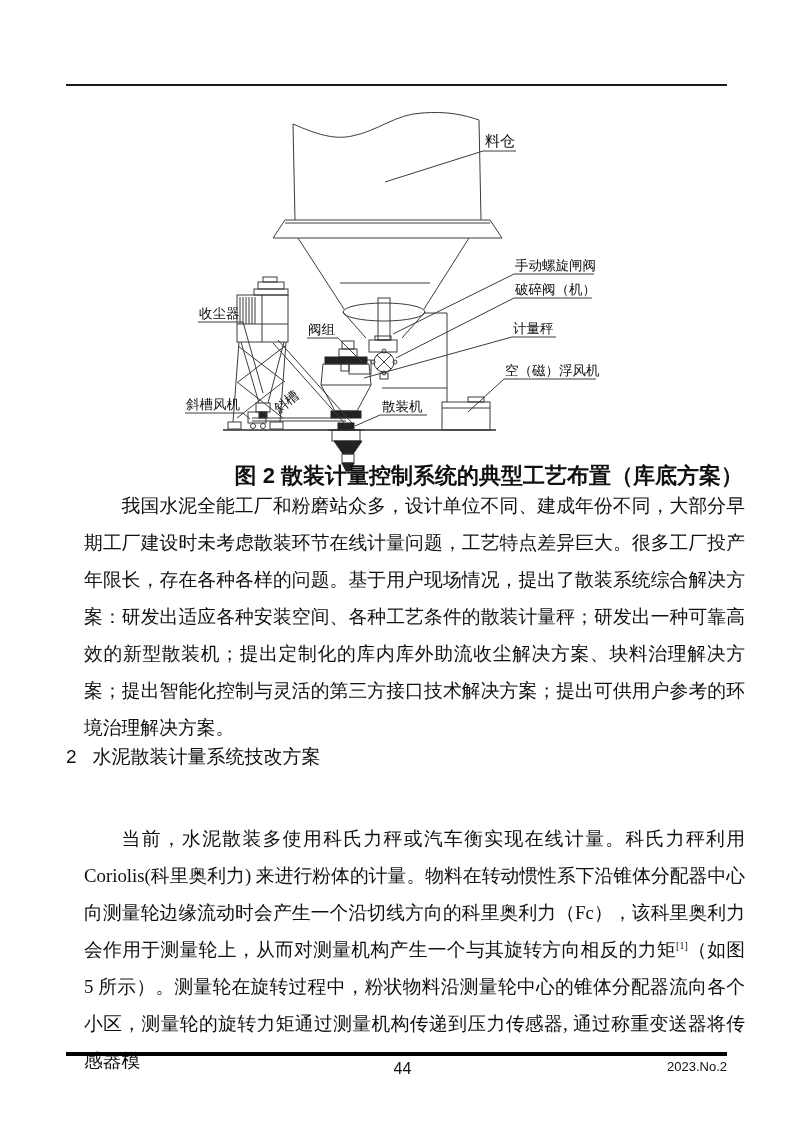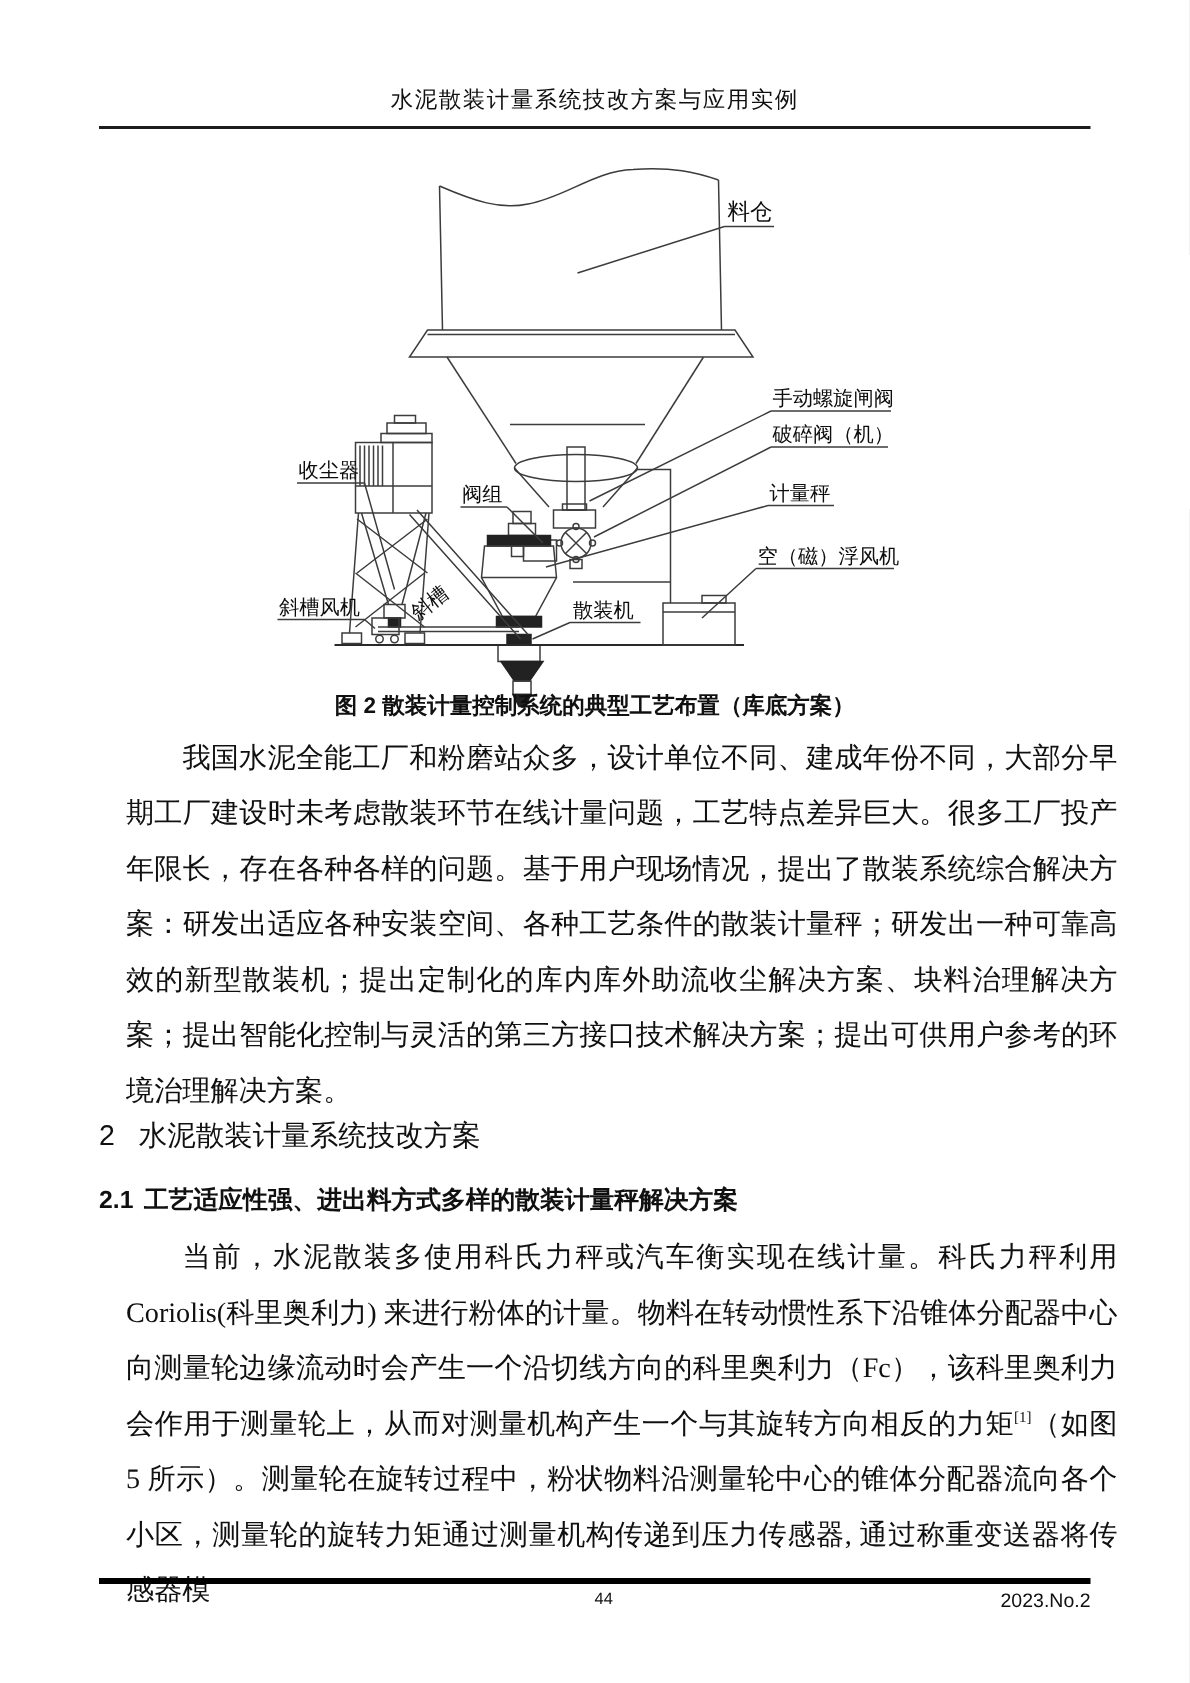--- a/index.html
+++ b/index.html
@@ -22,24 +22,24 @@
     background:#1c1c1c;
   }
   .figure-wrap{position:absolute;top:110px;left:66px;width:661px;height:367px;margin:0;}
   .figure-wrap svg{display:block;}
   svg .ln{stroke:#3c3c3c;stroke-width:1;fill:none;}
   svg .lnthick{stroke:#2a2a2a;stroke-width:1.4;fill:none;}
   svg .dk{fill:#222;stroke:#222;}
   svg text{font-family:"Liberation Sans","DejaVu Sans",sans-serif;font-size:13.5px;fill:#0d0d0d;}
   svg text.lbl-lg{font-size:15px;}
   .fig-caption{
-    position:absolute;top:461px;left:66px;width:661px;
-    text-align:center;
-    font-family:"Liberation Sans","DejaVu Sans",sans-serif;
-    font-weight:bold;font-size:15px;
+    position:absolute;top:461px;left:82px;width:661px;
+    text-align:right;
+    font-family:"Liberation Sans","DejaVu Sans",sans-serif;
+    font-weight:bold;font-size:22px;
   }
   .body-para{
     position:absolute;left:84px;width:661px;margin:0;
     font-size:18.8px;line-height:37px;
     text-align:justify;text-justify:inter-ideograph;
     text-indent:2em;
   }
   .para-1{top:487px;}
   .para-2{top:820px;}
   .para-2 sup{font-size:10px;vertical-align:super;line-height:0;}
@@ -56,34 +56,33 @@
   }
   .h-sec21 .sec-num{margin-right:7px;}
   .footer-rule{
     position:absolute;top:1052px;left:66px;width:661px;height:3.5px;
     background:#000;
   }
   .page-number{
     position:absolute;top:1060px;left:12px;right:0;
     text-align:center;
     font-family:"Liberation Sans","DejaVu Sans",sans-serif;
-    font-size:11px;
+    font-size:16px;
   }
   .issue-number{
     position:absolute;top:1059px;right:66px;
     font-family:"Liberation Sans","DejaVu Sans",sans-serif;
     font-size:13px;
   }
 </style>
 </head>
 <body>
 
 <div class="page">
 
-  <div class="running-title">水泥散装计量系统技改方案与应用实例</div>
   <div class="header-rule"></div>
 
   <figure class="figure-wrap">
     <svg width="661" height="367" viewBox="0 0 661 367">
 
       <g>
         <path class="ln" d="M 227 14 C 250 24 268 30 286 26 C 312 21 330 4 356 3 C 382 1 398 5 413 10"></path>
         <path class="ln" d="M 227 14 L 229 110"></path>
         <path class="ln" d="M 413 10 L 415 110"></path>
         <polygon class="ln" points="219,110 424,110 436,128 207,128"></polygon>
@@ -191,23 +190,20 @@
   </figure>
 
   <div class="fig-caption">图 2 散装计量控制系统的典型工艺布置（库底方案）</div>
 
   <p class="body-para para-1">我国水泥全能工厂和粉磨站众多，设计单位不同、建成年份不同，大部分早期工厂建设时未考虑散装环节在线计量问题，工艺特点差异巨大。很多工厂投产年限长，存在各种各样的问题。基于用户现场情况，提出了散装系统综合解决方案：研发出适应各种安装空间、各种工艺条件的散装计量秤；研发出一种可靠高效的新型散装机；提出定制化的库内库外助流收尘解决方案、块料治理解决方案；提出智能化控制与灵活的第三方接口技术解决方案；提出可供用户参考的环境治理解决方案。</p>
 
   <h2 class="h-sec2">
     <span class="sec-num">2</span><span>水泥散装计量系统技改方案</span>
   </h2>
 
-  <h3 class="h-sec21">
-    <span class="sec-num">2.1</span><span>工艺适应性强、进出料方式多样的散装计量秤解决方案</span>
-  </h3>
 
   <p class="body-para para-2"><span>当前，水泥散装多使用科氏力秤或汽车衡实现在线计量。科氏力秤利用Coriolis(科里奥利力) 来进行粉体的计量。物料在转动惯性系下沿锥体分配器中心向测量轮边缘流动时会产生一个沿切线方向的科里奥利力（Fc），该科里奥利力会作用于测量轮上，从而对测量机构产生一个与其旋转方向相反的力矩</span><sup>[1]</sup><span>（如图 5 所示）。测量轮在旋转过程中，粉状物料沿测量轮中心的锥体分配器流向各个小区，测量轮的旋转力矩通过测量机构传递到压力传感器, 通过称重变送器将传感器模</span></p>
 
   <div class="footer-rule"></div>
   <div class="page-number">44</div>
   <div class="issue-number">2023.No.2</div>
 
 </div>
 
 </body></html>

